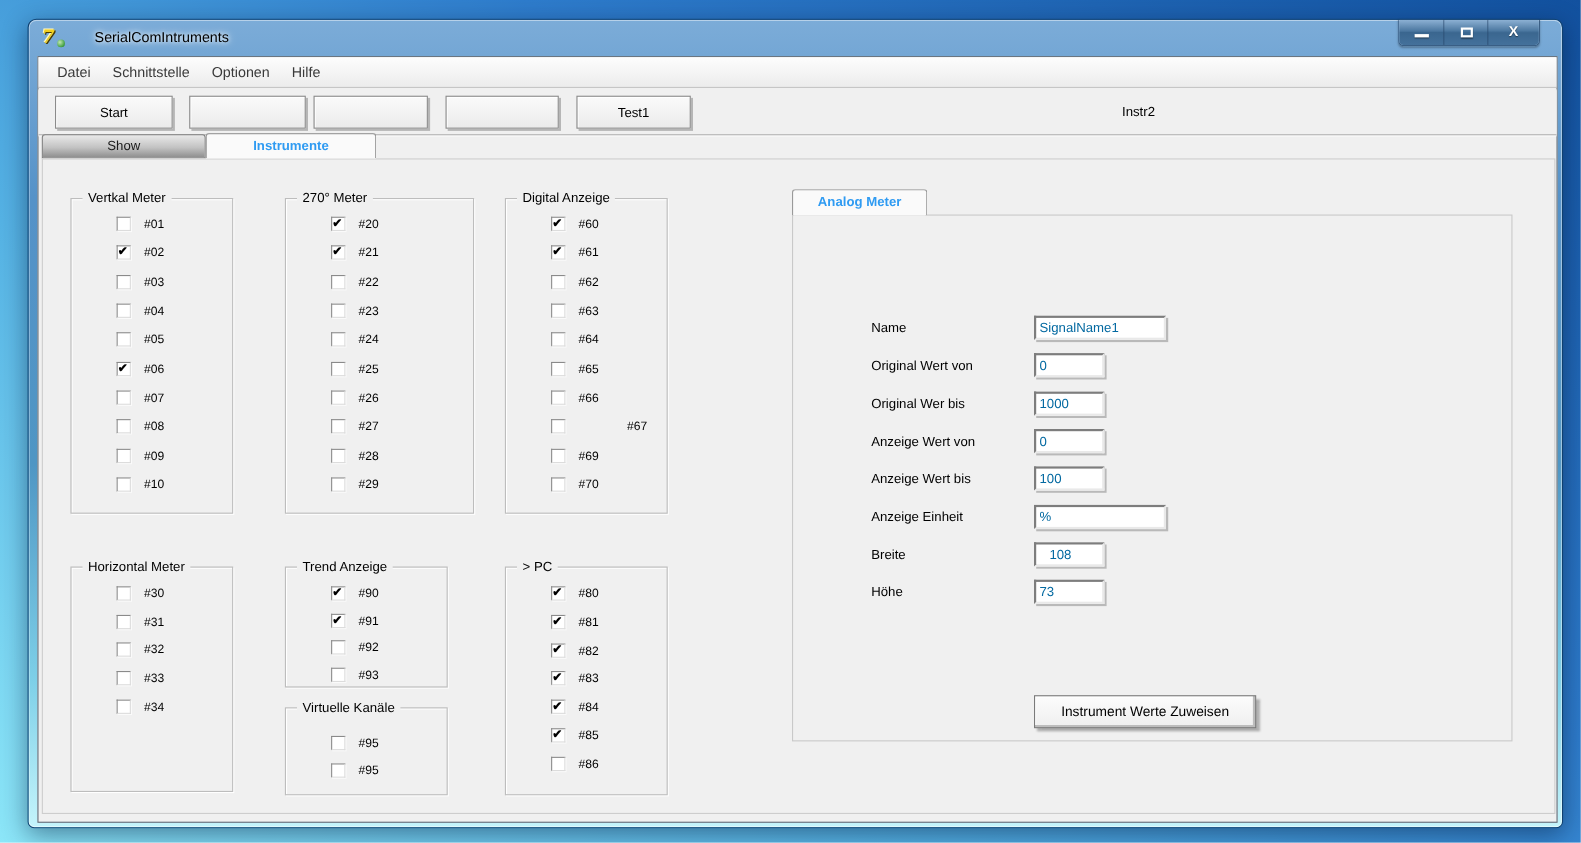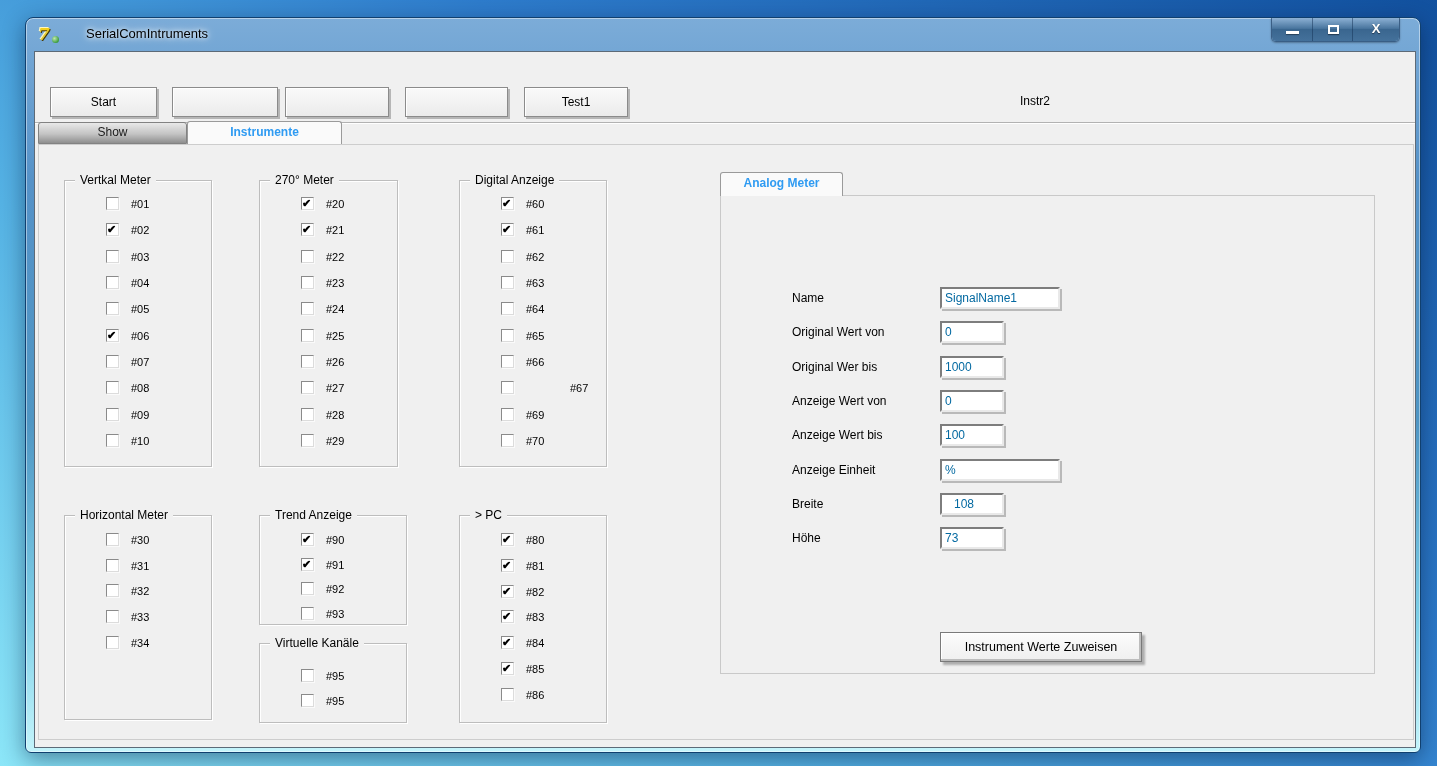--- a/index.html
+++ b/index.html
@@ -141,20 +141,21 @@
     </div>
     <div class="winbtn">
       <span class="glyph-max"></span>
     </div>
     <div class="winbtn close">
       <span class="glyph-close">X</span>
     </div>
   </div>
 
   <div class="client">
+    <div class="menubar"><div class="menu-item">Datei</div><div class="menu-item">Schnittstelle</div><div class="menu-item">Optionen</div><div class="menu-item">Hilfe</div></div>
 
     <div class="toolbar">
       <span class="instr-label">Instr2</span>
     <button class="tool-btn" style="left: 15px; width: 107px;">Start</button>
         <button class="tool-btn" style="left: 137px; width: 106px;"></button>
         <button class="tool-btn" style="left: 250px; width: 104px;"></button>
         <button class="tool-btn" style="left: 370px; width: 103px;"></button>
         <button class="tool-btn" style="left: 489px; width: 104px;">Test1</button>
       </div>
 
@@ -185,21 +186,21 @@
           <div class="cbl" style="top: 148px;">#06</div>
           <div class="cbx" style="top: 174px;"></div>
           <div class="cbl" style="top: 174px;">#07</div>
           <div class="cbx" style="top: 200px;"></div>
           <div class="cbl" style="top: 200px;">#08</div>
           <div class="cbx" style="top: 227px;"></div>
           <div class="cbl" style="top: 227px;">#09</div>
           <div class="cbx" style="top: 253px;"></div>
           <div class="cbl" style="top: 253px;">#10</div>
         </div>
-        <div class="groupbox" style="left: 224px; top: 128px; width: 139px; height: 287px;">
+        <div class="groupbox" style="left: 224px; top: 128px; width: 172px; height: 287px;">
           <div class="grouptitle">270° Meter</div>
           <div class="cbx" style="top: 16px;">
             <div class="mark">✔</div>
           </div>
           <div class="cbl" style="top: 16px;">#20</div>
           <div class="cbx" style="top: 42px;">
             <div class="mark">✔</div>
           </div>
           <div class="cbl" style="top: 42px;">#21</div>
           <div class="cbx" style="top: 69px;"></div>

